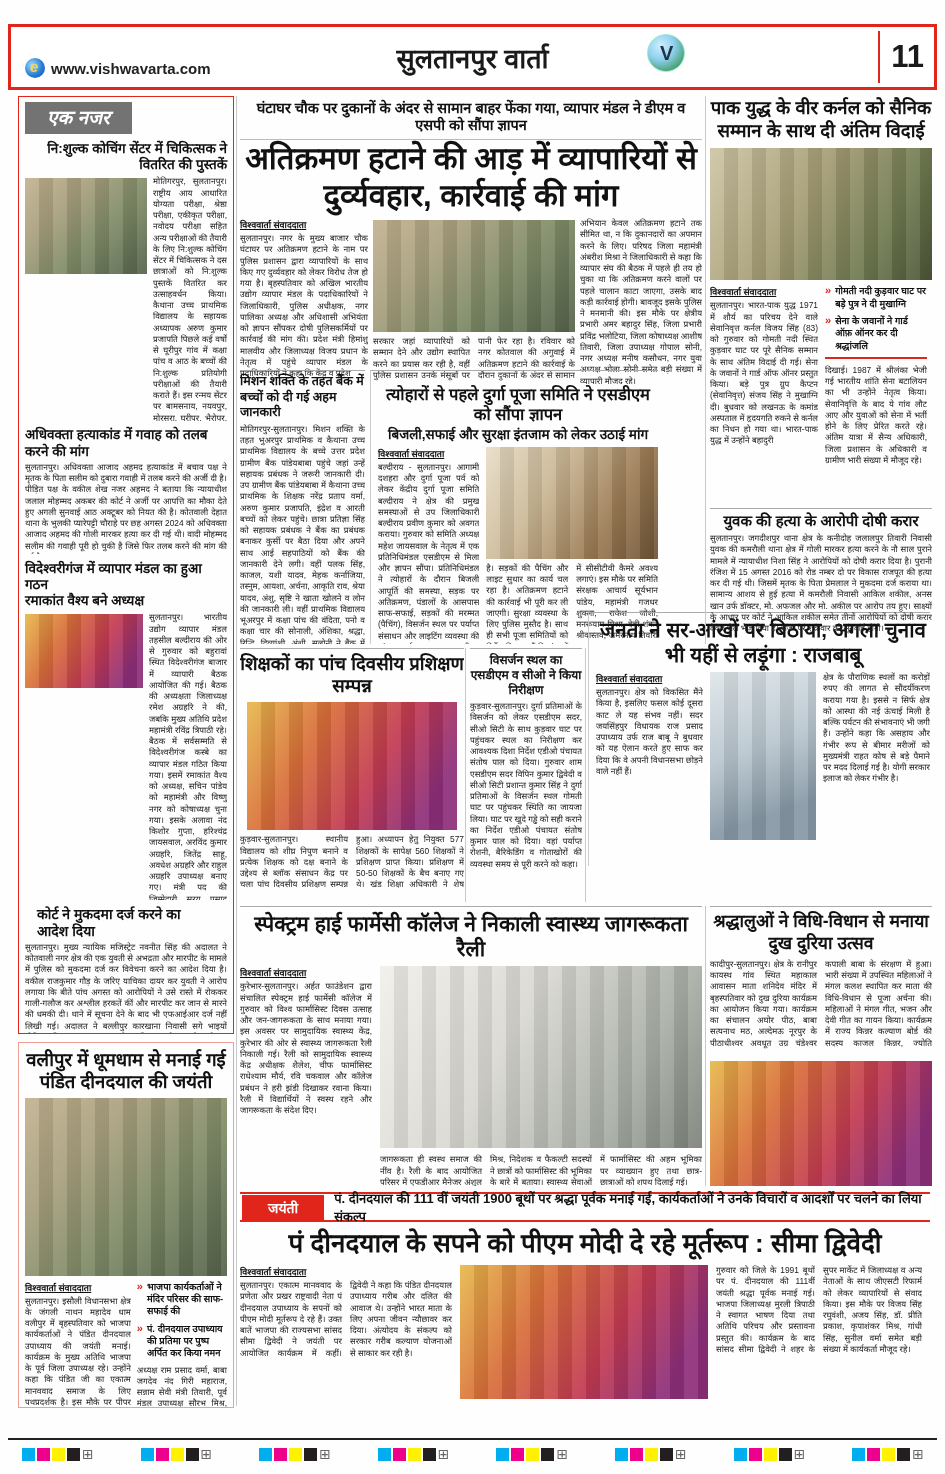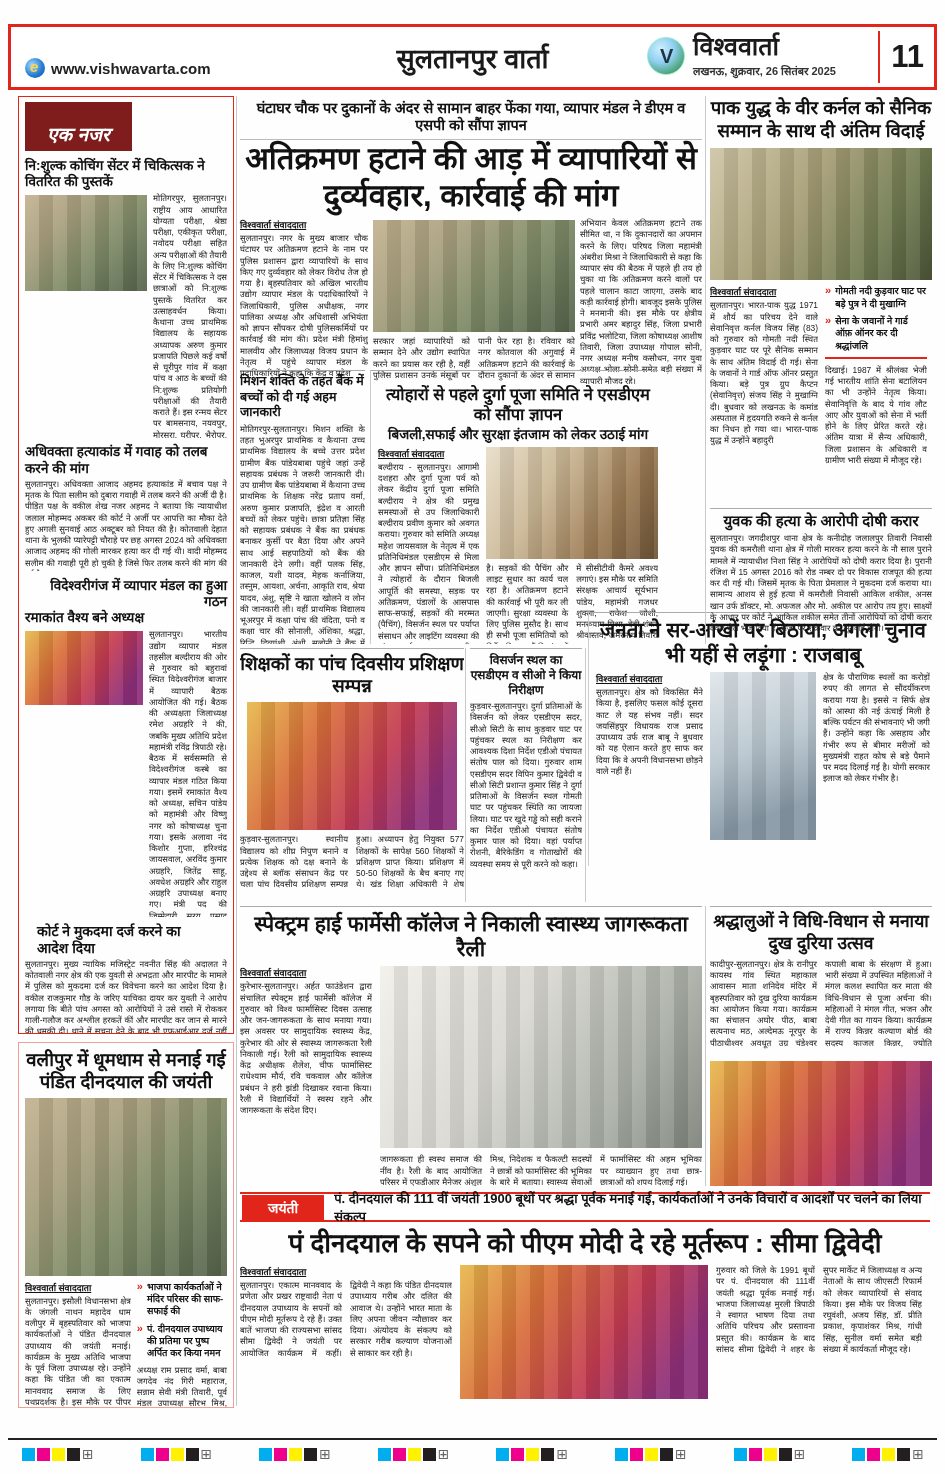--- a/index.html
+++ b/index.html
@@ -51,42 +51,38 @@
 <div class="page">
 
   <div class="abs masthead">
     <div class="site">
       <span class="e-icon"></span>
       <span class="site-url">www.vishwavarta.com</span>
     </div>
     <div class="sec-title">सुलतानपुर वार्ता</div>
     <div class="brand-wrap">
       <span class="globe-icon"></span>
-      <span>
-        <div class="brand-name">विश्ववार्ता</div>
-        <div class="brand-date">लखनऊ,  शुक्रवार, 26 सितंबर 2025</div>
-      </span>
     </div>
     <div class="pg-sep"></div>
     <div class="pg-num">11</div>
   </div>
 
   <div class="abs" style="left:18px;top:96px;width:216px;height:938px;border:1.5px solid #e2251b;padding:5px 6px;overflow:hidden;">
-    <div style="background:#7f1d1d;color:#fff;display:inline-block;font-size:19px;font-weight:800;font-style:italic;padding:19px 22px 4px;">एक नजर</div>
-
-    <div class="hl" style="font-size:13.5px;margin:7px 0 3px;text-align:left;">नि:शुल्क कोचिंग सेंटर में चिकित्सक ने वितरित की पुस्तकें</div>
+    <div style="background:#737373;color:#fff;display:inline-block;font-size:19px;font-weight:800;font-style:italic;padding:2px 22px 4px;">एक नजर</div>
+
+    <div class="hl" style="font-size:13.5px;margin:7px 0 3px;text-align:right;">नि:शुल्क कोचिंग सेंटर में चिकित्सक ने वितरित की पुस्तकें</div>
     <div style="overflow:hidden;">
       <div class="photo abs-none" style="float:left;width:122px;height:96px;margin:2px 6px 2px 0;"></div>
       <div class="bd" style="height:245px;">मोतिगरपुर, सुलतानपुर। राष्ट्रीय आय आधारित योग्यता परीक्षा, श्रेष्ठा परीक्षा, एकीकृत परीक्षा, नवोदय परीक्षा सहित अन्य परीक्षाओं की तैयारी के लिए नि:शुल्क कोचिंग सेंटर में चिकित्सक ने दस छात्राओं को नि:शुल्क पुस्तकें वितरित कर उत्साहवर्धन किया। कैथाना उच्च प्राथमिक विद्यालय के सहायक अध्यापक अरुण कुमार प्रजापति पिछले कई वर्षों से घूरीपुर गांव में कक्षा पांच व आठ के बच्चों की नि:शुल्क प्रतियोगी परीक्षाओं की तैयारी कराते हैं। इस रन्मय सेंटर पर बामसनाय, नयवपुर, मोरसरा, घूरीपुर, भैरोपुर, चनुहट, परन्पट्टी, बढ़ौनाडीह, अठसपुर सहित करीब पंद्रह गांव के 150 बच्चे प्रतियोगी परीक्षा की तैयारी के लिए रोजाना शाम को तीन बजे पहुंचकर पांच बजे तक पढ़ाई करते हैं। राष्ट्रीय आय आधारित योग्यता परीक्षा, श्रेष्ठा परीक्षा, एकीकृत परीक्षा, नवोदय परीक्षा सहित आदि परीक्षाओं में कई बार इस नि:शुल्क कोचिंग सेंटर से बड़ी संख्या में बच्चे उत्तीर्ण भी हुए हैं इसी वजह से यहां बच्चों की संख्या दिन प्रतिदिन बढ़ती जा रही है। गुरुवार को कोचिंग सेंटर पर चौधरी अस्पताल के संचालक डा. अमरीश वर्मा नाइल टेस्ट में उत्तीर्ण दस छात्राओं अर्चिता, अभ्या, वैष्णवी, दीक्षा, आकृति, आयुषी, रिचा, अनन्या, सेजल, साक्षी को प्रतियोगी पुस्तक नि:शुल्क वितरित करते हुए सभी बच्चों को चाकलेट भी वितरित कर उत्साहवर्धन किए।</div>
     </div>
 
     <div class="hl" style="font-size:13.5px;margin:6px 0 2px;text-align:left;">अधिवक्ता हत्याकांड में गवाह को तलब करने की मांग</div>
     <div class="bd" style="height:92px;">सुलतानपुर। अधिवक्ता आजाद अहमद हत्याकांड में बचाव पक्ष ने मृतक के पिता सलीम को दुबारा गवाही में तलब करने की अर्जी दी है। पीड़ित पक्ष के वकील शेख नजर अहमद ने बताया कि न्यायाधीश जलाल मोहम्मद अकबर की कोर्ट ने अर्जी पर आपत्ति का मौका देते हुए अगली सुनवाई आठ अक्टूबर को नियत की है। कोतवाली देहात थाना के भुलकी प्यारेपट्टी चौराहे पर छह अगस्त 2024 को अधिवक्ता आजाद अहमद की गोली मारकर हत्या कर दी गई थी। वादी मोहम्मद सलीम की गवाही पूरी हो चुकी है जिसे फिर तलब करने की मांग की गई है।</div>
 
-    <div class="hl" style="font-size:13.5px;margin:7px 0 0;text-align:right;">विदेश्वरीगंज में व्यापार मंडल का हुआ गठन</div>
+    <div class="hl" style="font-size:13.5px;margin:7px 0 0;text-align:left;">विदेश्वरीगंज में व्यापार मंडल का हुआ गठन</div>
     <div class="hl" style="font-size:13.5px;margin:0 0 3px;text-align:left;">रमाकांत वैश्य बने अध्यक्ष</div>
     <div style="overflow:hidden;">
       <div class="photo ph-saree" style="float:left;width:118px;height:74px;margin:2px 6px 2px 0;"></div>
       <div class="bd" style="height:288px;">सुलतानपुर। भारतीय उद्योग व्यापार मंडल तहसील बल्दीराय की ओर से गुरुवार को बहुरावां स्थित विदेश्वरीगंज बाजार में व्यापारी बैठक आयोजित की गई। बैठक की अध्यक्षता जिलाध्यक्ष रमेश अग्रहरि ने की, जबकि मुख्य अतिथि प्रदेश महामंत्री रविंद्र त्रिपाठी रहे। बैठक में सर्वसम्मति से विदेश्वरीगंज कस्बे का व्यापार मंडल गठित किया गया। इसमें रमाकांत वैश्य को अध्यक्ष, सचिन पांडेय को महामंत्री और विष्णु नगर को कोषाध्यक्ष चुना गया। इसके अलावा नंद किशोर गुप्ता, हरिश्चंद्र जायसवाल, अरविंद कुमार अग्रहरि, जितेंद्र साहू, अवधेश अग्रहरि और राहुल अग्रहरि उपाध्यक्ष बनाए गए। मंत्री पद की जिम्मेदारी सरयु प्रसाद चौरसिया, कालीचरण अग्रहरि, जयप्रकाश सिंह, अजीत सिंह और अनिल द्विवेदी को सौंपी गई। वहीं स्वेश द्विवेदी को संरक्षक नियुक्त किया गया। प्रदेश महामंत्री रविंद्र त्रिपाठी ने अपने संबोधन में कहा कि सरकार ने जीएसटी दर घटाकर व्यापारियों को बड़ी राहत दी है। यह निर्णय व्यापार जगत के लिए वरदान साबित होगा। उन्होंने स्वदेशी अपनाओ, देश बचाओ का नारा दोहराते हुए व्यापारियों को स्वदेशी उत्पादों के उपयोग के लिए प्रेरित किया। इस मौके पर प्रदेश संगठन मंत्री अनूप श्रीवास्तव, जिला उपाध्यक्ष नरेंद्र अग्रहरि और तहसील अध्यक्ष मुकेश अग्रहरि ने भी व्यापारियों को संबोधित किया। कार्यक्रम का संचालन नरेंद्र अग्रहरि ने किया। बैठक में राम उचित दूबे, दुर्गेश प्रजापति, गुड्डू तिवारी, राधेश्याम, दीपू सिंह, अभिषेक अग्रहरि, दिनेश यादव समेत बड़ी संख्या में व्यापारी मौजूद रहे।</div>
     </div>
 
     <div class="hl" style="font-size:14px;margin:6px 12px 2px;text-align:left;">कोर्ट ने मुकदमा दर्ज करने का आदेश दिया</div>
     <div class="bd" style="height:92px;">सुलतानपुर। मुख्य न्यायिक मजिस्ट्रेट नवनीत सिंह की अदालत ने कोतवाली नगर क्षेत्र की एक युवती से अभद्रता और मारपीट के मामले में पुलिस को मुकदमा दर्ज कर विवेचना करने का आदेश दिया है। वकील राजकुमार गौड़ के जरिए याचिका दायर कर युवती ने आरोप लगाया कि बीते पांच अगस्त को आरोपियों ने उसे रास्ते में रोककर गाली-गलौज कर अश्लील हरकतें कीं और मारपीट कर जान से मारने की धमकी दी। थाने में सूचना देने के बाद भी एफआईआर दर्ज नहीं लिखी गई। अदालत ने बल्लीपुर कारखाना निवासी सगे भाइयों गोविन्द, निनान, राम अवतार और अनिल पर केस दर्ज करने का आदेश पारित किया।</div>
 
     

